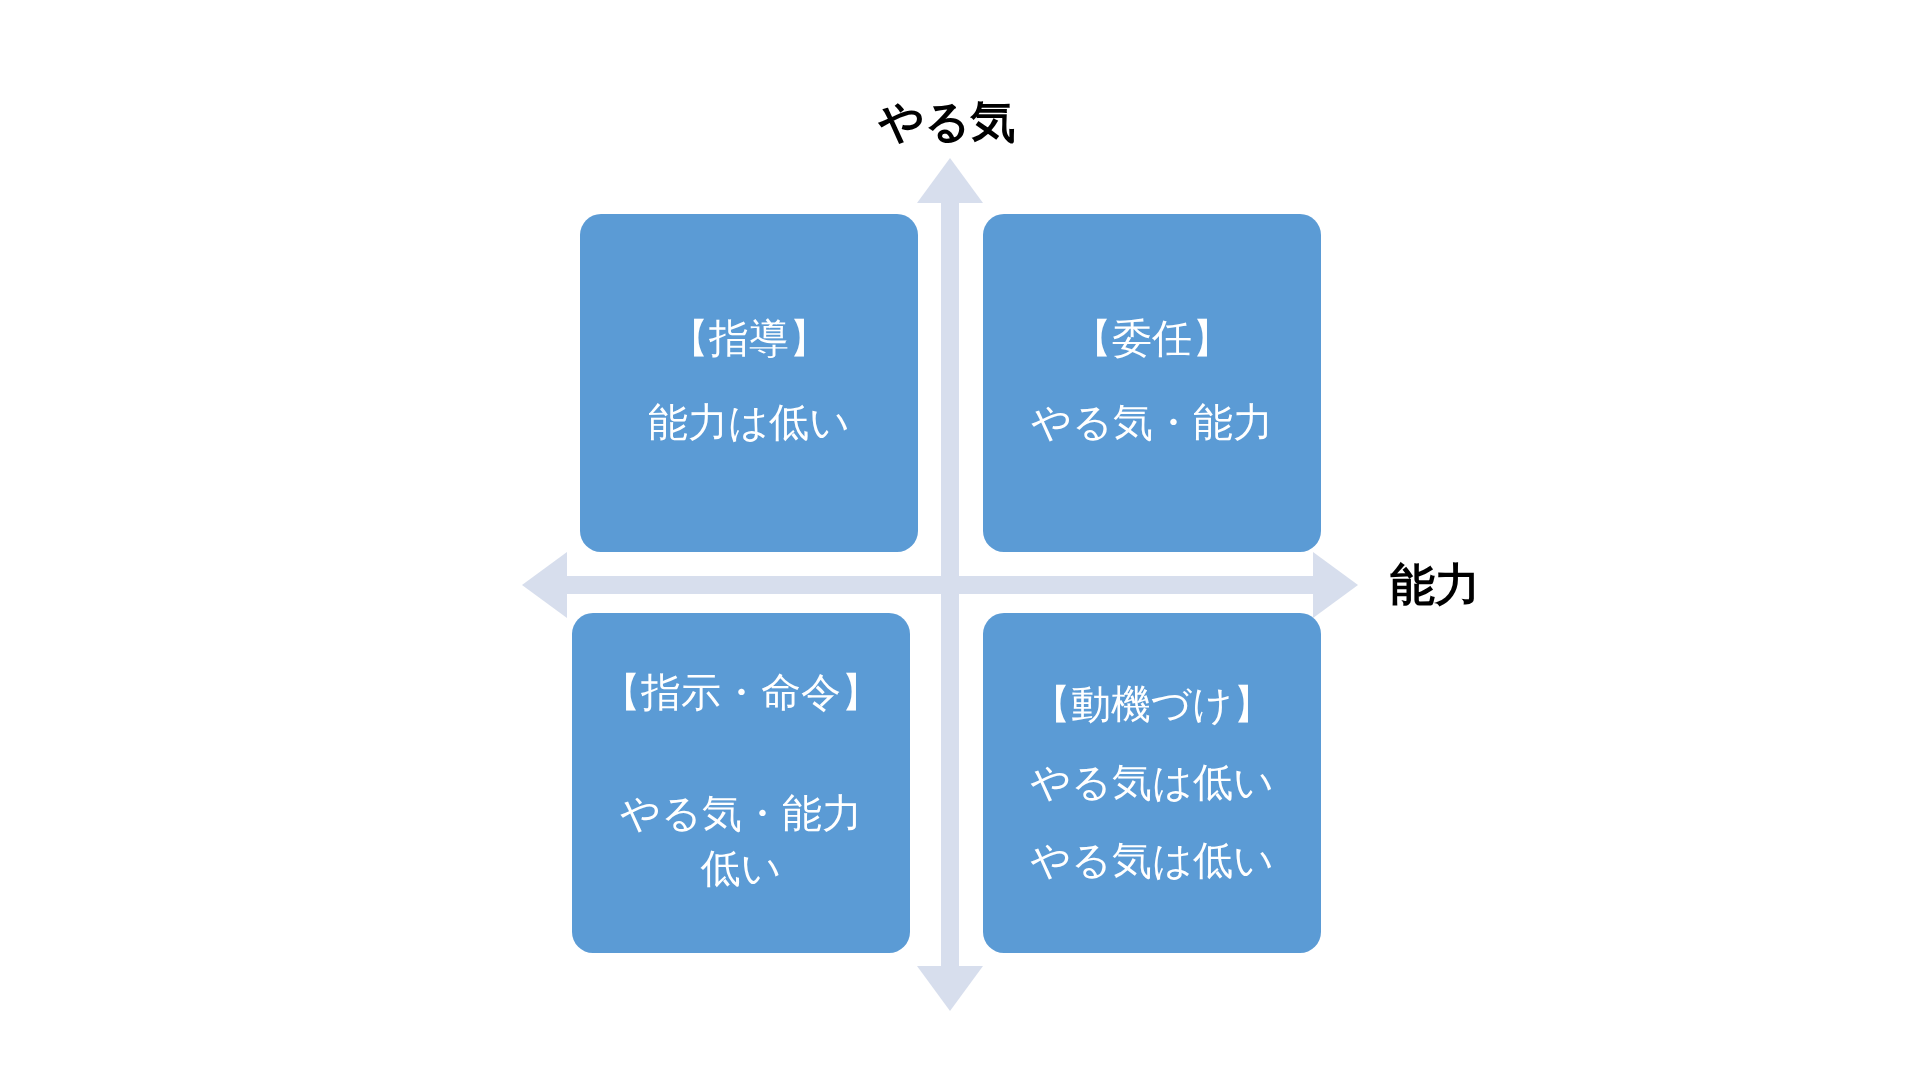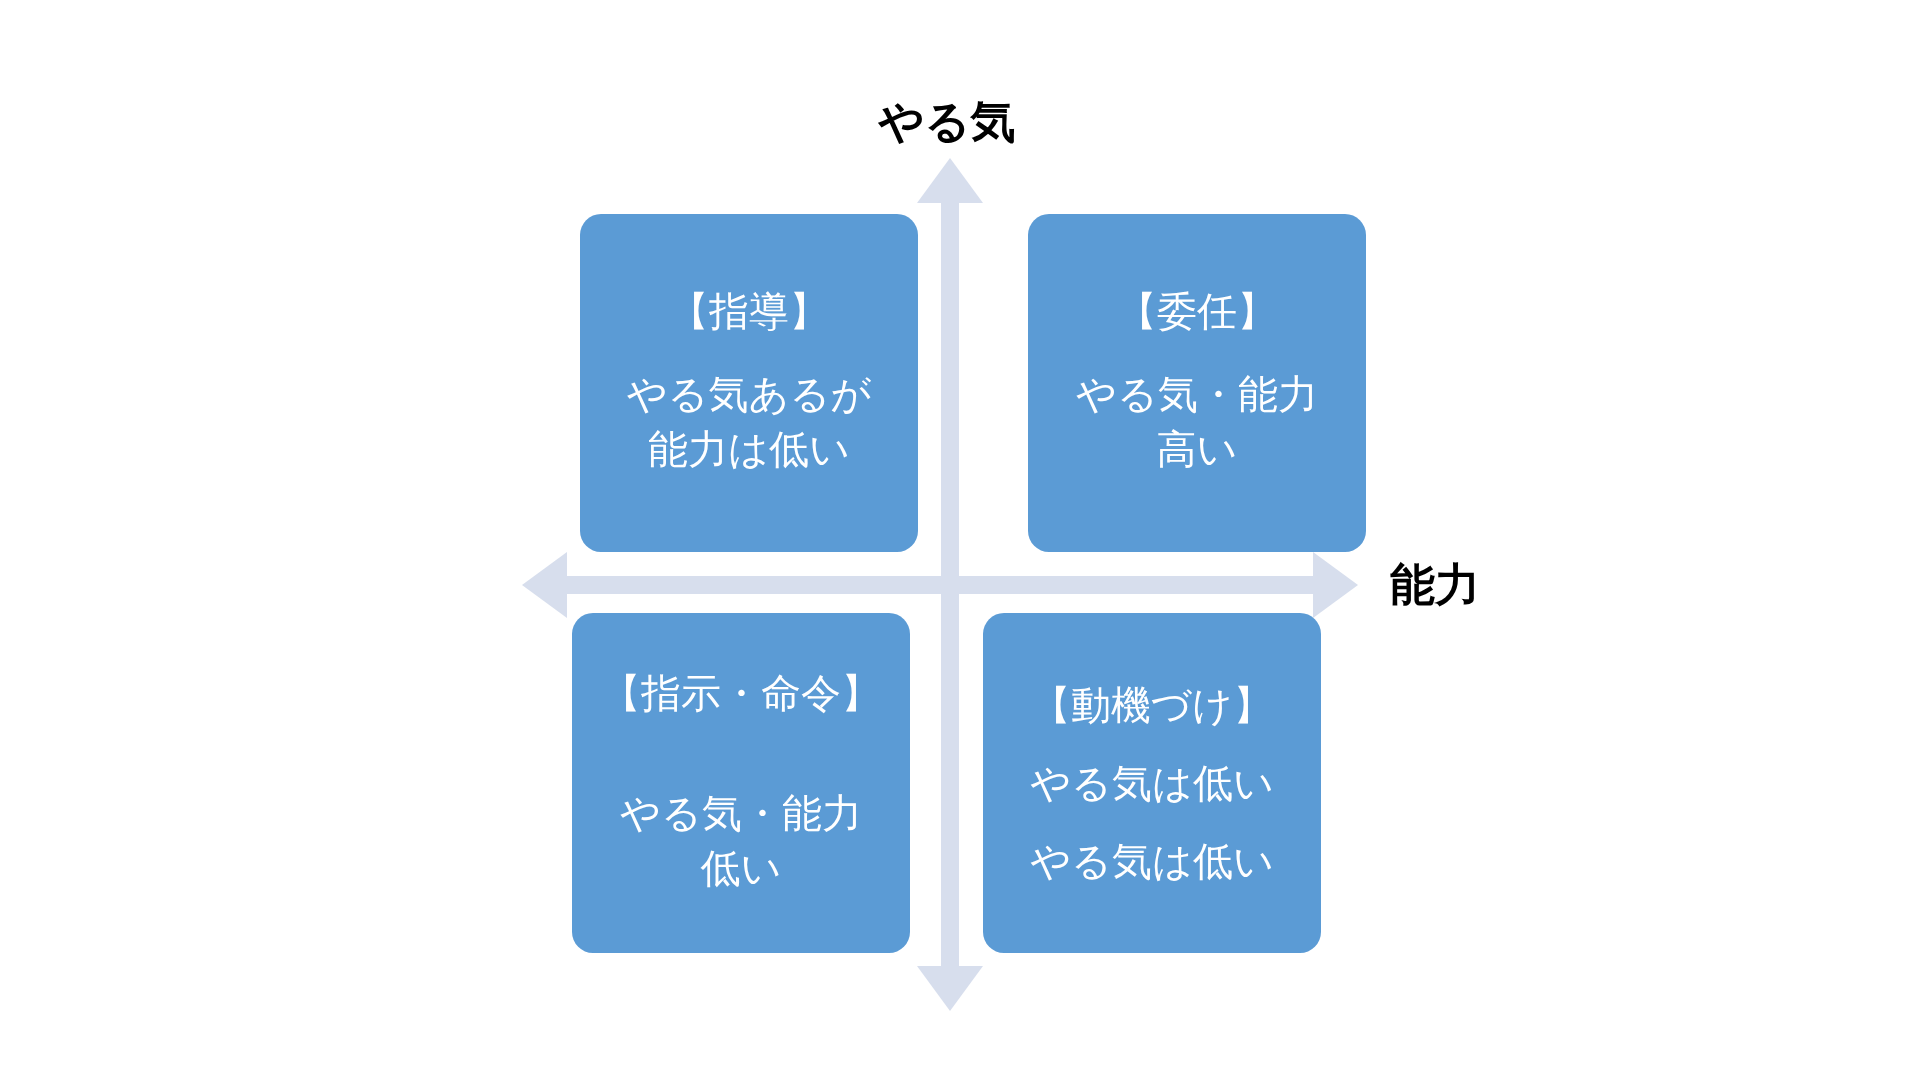--- a/index.html
+++ b/index.html
@@ -7,20 +7,21 @@
     padding: 0;
     background: #ffffff;
     font-family: "Liberation Sans", sans-serif;
   }
   .canvas {
     position: relative;
     width: 1920px;
     height: 1080px;
     background: var(--canvas-bg, #ffffff);
     overflow: hidden;
+    font-family: Liberation Serif, serif;
   }
 
   
   .v-shaft {
     position: absolute;
     left: 941px; top: 200px;
     width: 18px; height: 770px;
     background: var(--arrow, #D7DEED);
   }
   .h-shaft {
@@ -82,21 +83,21 @@
     background: var(--box-fill, #5B9BD5);
     border-radius: 21px;
     color: var(--box-text, #ffffff);
     display: flex;
     flex-direction: column;
     align-items: center;
     justify-content: center;
     text-align: center;
   }
   .qbox.tl { left: 580px; top: 214px; }
-  .qbox.tr { left: 983px; top: 214px; margin-left: 45px; }
+  .qbox.tr { left: 983px; top: 214px; }
   .qbox.bl { left: 572px; top: 613px; height: 340px; gap: 37px; }
   .qbox.br { left: 983px; top: 613px; height: 340px; text-align: right; }
 
   .q-title {
     font-size: 40px;
     line-height: 44px;
     white-space: nowrap;
   }
   .q-body {
     margin-top: 34px;
@@ -121,30 +122,28 @@
   <div class="arrow-head head-down"></div>
   <div class="arrow-head head-left"></div>
   <div class="arrow-head head-right"></div>
 
   <div class="axis-label v-label">やる気</div>
   <div class="axis-label h-label">能力</div>
 
   <div class="qbox tl">
     <div class="q-title">【指導】</div>
     <div class="q-body">
-      <div class="line">やる気あるが</div>
       <div class="line">能力は低い</div>
     </div>
   </div>
 
   <div class="qbox tr">
     <div class="q-title">【委任】</div>
     <div class="q-body">
       <div class="line">やる気・能力</div>
-      <div class="line">高い</div>
     </div>
   </div>
 
   <div class="qbox bl">
     <div class="q-title">【指示・命令】</div>
     <div class="q-body">
       <div class="line">やる気・能力</div>
       <div class="line">低い</div>
     </div>
   </div>

